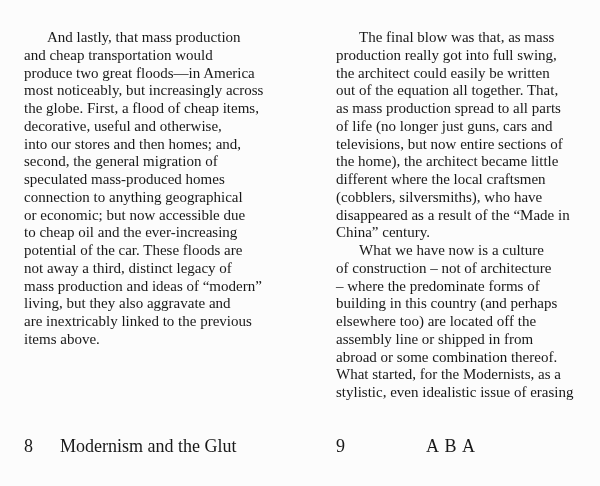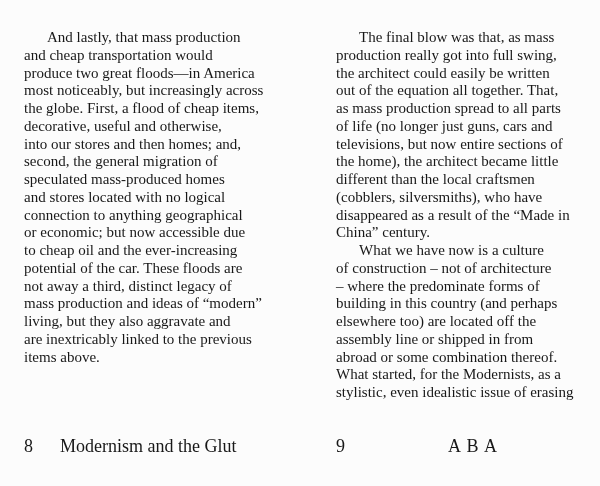--- a/index.html
+++ b/index.html
@@ -47,41 +47,40 @@
     left: 0;
     font-size: 18px;
     line-height: 18px;
     white-space: nowrap;
   }
   .page-num {
     display: inline-block;
     width: 36px;
   }
   .page.right .running-title {
-    margin-left: 76px;
+    margin-left: 54px;
     letter-spacing: 1px;
   }
 </style>
 </head>
 <body>
 
 <div class="spread">
 
   <section class="page left">
     <div class="text-block">
         <div class="line indent">And lastly, that mass production</div>
         <div class="line">and cheap transportation would</div>
         <div class="line">produce two great floods—in America</div>
         <div class="line">most noticeably, but increasingly across</div>
         <div class="line">the globe. First, a flood of cheap items,</div>
         <div class="line">decorative, useful and otherwise,</div>
         <div class="line">into our stores and then homes; and,</div>
         <div class="line">second, the general migration of</div>
         <div class="line">speculated mass-produced homes</div>
-        <div class="line">and stores located with no logical</div>
         <div class="line">connection to anything geographical</div>
         <div class="line">or economic; but now accessible due</div>
         <div class="line">to cheap oil and the ever-increasing</div>
         <div class="line">potential of the car. These floods are</div>
         <div class="line">not away a third, distinct legacy of</div>
         <div class="line">mass production and ideas of “modern”</div>
         <div class="line">living, but they also aggravate and</div>
         <div class="line">are inextricably linked to the previous</div>
         <div class="line">items above.</div>
       </div>
@@ -93,21 +92,21 @@
   <section class="page right">
     <div class="text-block">
         <div class="line indent">The final blow was that, as mass</div>
         <div class="line">production really got into full swing,</div>
         <div class="line">the architect could easily be written</div>
         <div class="line">out of the equation all together. That,</div>
         <div class="line">as mass production spread to all parts</div>
         <div class="line">of life (no longer just guns, cars and</div>
         <div class="line">televisions, but now entire sections of</div>
         <div class="line">the home), the architect became little</div>
-        <div class="line">different than the local craftsmen</div>
+        <div class="line">different where the local craftsmen</div>
         <div class="line">(cobblers, silversmiths), who have</div>
         <div class="line">disappeared as a result of the “Made in</div>
         <div class="line">China” century.</div>
         <div class="line indent">What we have now is a culture</div>
         <div class="line">of construction – not of architecture</div>
         <div class="line">– where the predominate forms of</div>
         <div class="line">building in this country (and perhaps</div>
         <div class="line">elsewhere too) are located off the</div>
         <div class="line">assembly line or shipped in from</div>
         <div class="line">abroad or some combination thereof.</div>

